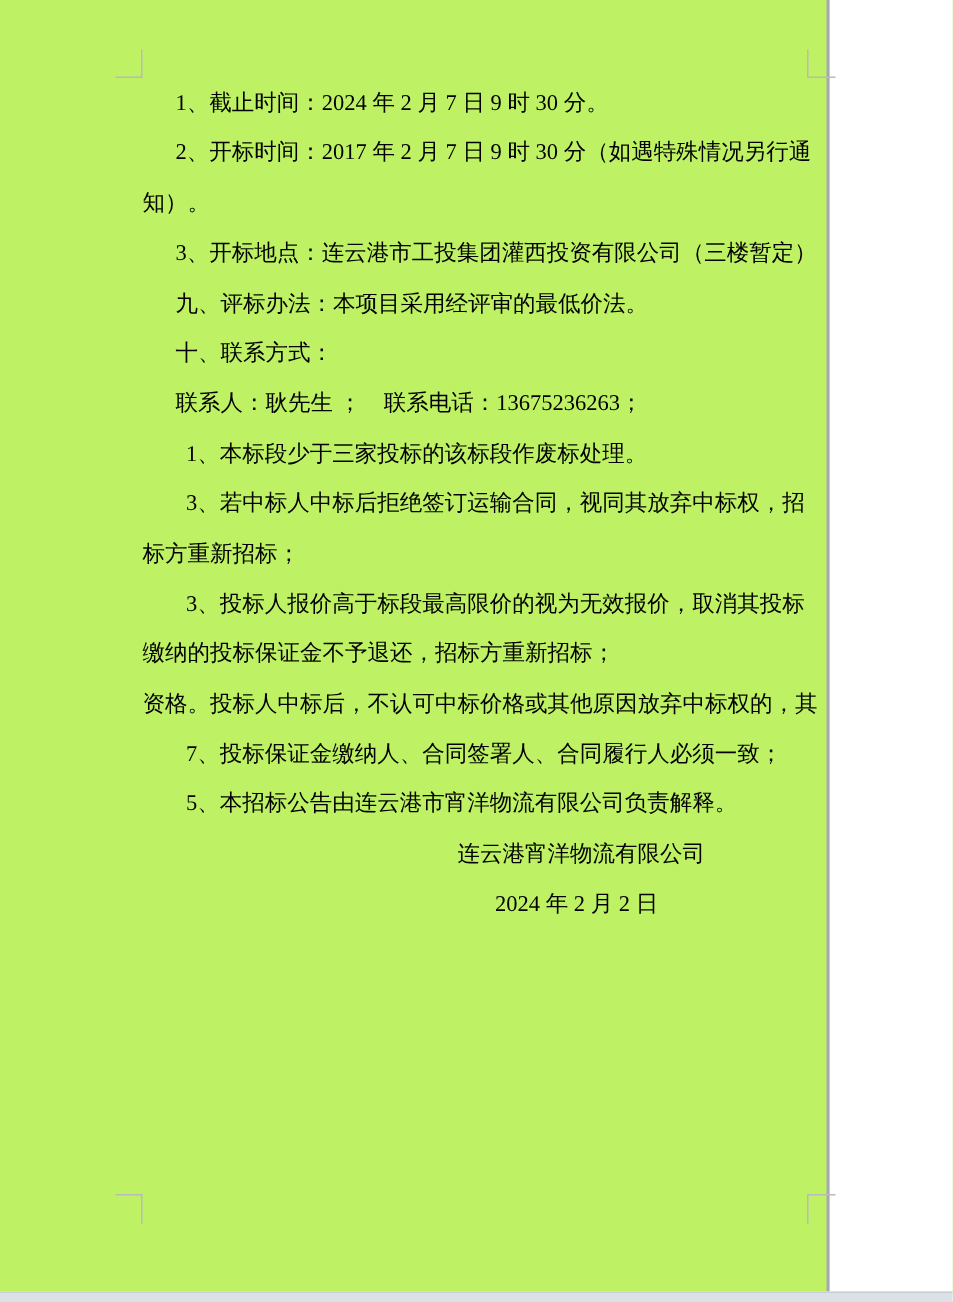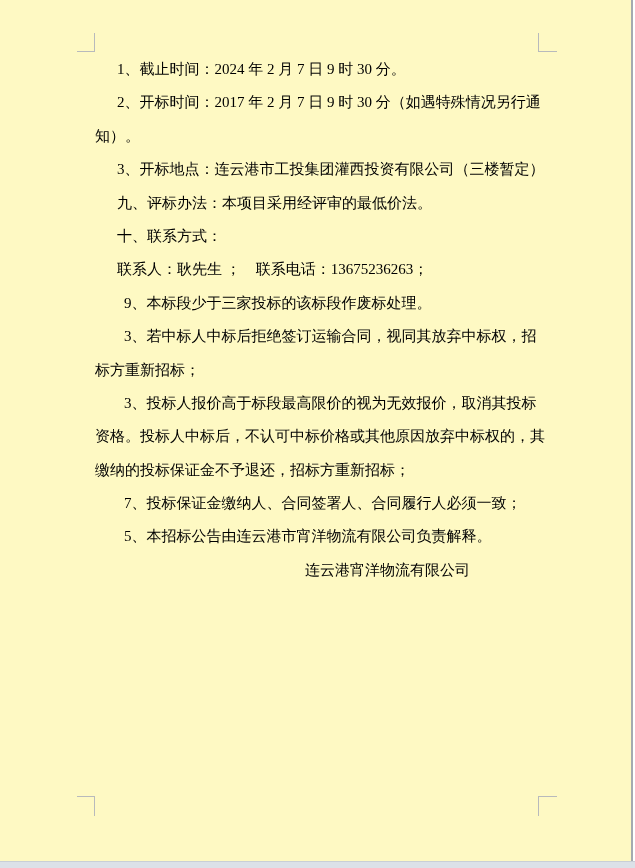--- a/index.html
+++ b/index.html
@@ -5,22 +5,22 @@
   * { margin: 0; padding: 0; box-sizing: border-box; }
   html, body {
     width: 635px; height: 868px;
     background: #ffffff;
     font-family: "Liberation Serif", "DejaVu Serif", serif;
     overflow: hidden;
   }
   .page {
     position: absolute;
     left: 0; top: 0;
-    width: 633px; height: 861px;
-    background: #fef9c3;
+    width: 553px; height: 861px;
+    background: #bef264;
     border-right: 2px solid #a5aab0;
   }
   .bottom-band {
     position: absolute;
     left: 0; top: 861px;
     width: 635px; height: 7px;
     background: #dce1e8;
     border-top: 1px solid #c9cfd6;
   }
   .crop-mark { position: absolute; }
@@ -69,26 +69,27 @@
   <div class="crop-mark br"></div>
 
   <div class="text-area">
     <div class="line ind-item">1、截止时间：2024 年 2 月 7 日 9 时 30 分。</div>
     <div class="line ind-item">2、开标时间：2017 年 2 月 7 日 9 时 30 分（如遇特殊情况另行通</div>
     <div class="line ind-none">知）。</div>
     <div class="line ind-item">3、开标地点：连云港市工投集团灌西投资有限公司（三楼暂定）</div>
     <div class="line ind-item">九、评标办法：本项目采用经评审的最低价法。</div>
     <div class="line ind-item">十、联系方式：</div>
     <div class="line ind-item">联系人：耿先生 ；    联系电话：13675236263；</div>
-    <div class="line ind-sub">9、本标段少于三家投标的该标段作废标处理。</div>
+    <div class="line ind-sub">1、本标段少于三家投标的该标段作废标处理。</div>
     <div class="line ind-sub">3、若中标人中标后拒绝签订运输合同，视同其放弃中标权，招</div>
     <div class="line ind-none">标方重新招标；</div>
     <div class="line ind-sub">3、投标人报价高于标段最高限价的视为无效报价，取消其投标</div>
+    <div class="line ind-none">缴纳的投标保证金不予退还，招标方重新招标；</div>
     <div class="line ind-none">资格。投标人中标后，不认可中标价格或其他原因放弃中标权的，其</div>
-    <div class="line ind-none">缴纳的投标保证金不予退还，招标方重新招标；</div>
     <div class="line ind-sub">7、投标保证金缴纳人、合同签署人、合同履行人必须一致；</div>
     <div class="line ind-sub">5、本招标公告由连云港市宵洋物流有限公司负责解释。</div>
     <div class="line ind-signature">连云港宵洋物流有限公司</div>
+    <div class="line ind-date">2024 年 2 月 2 日</div>
   </div>
 
 </div>
 
 <div class="bottom-band"></div>
 
 </body></html>

